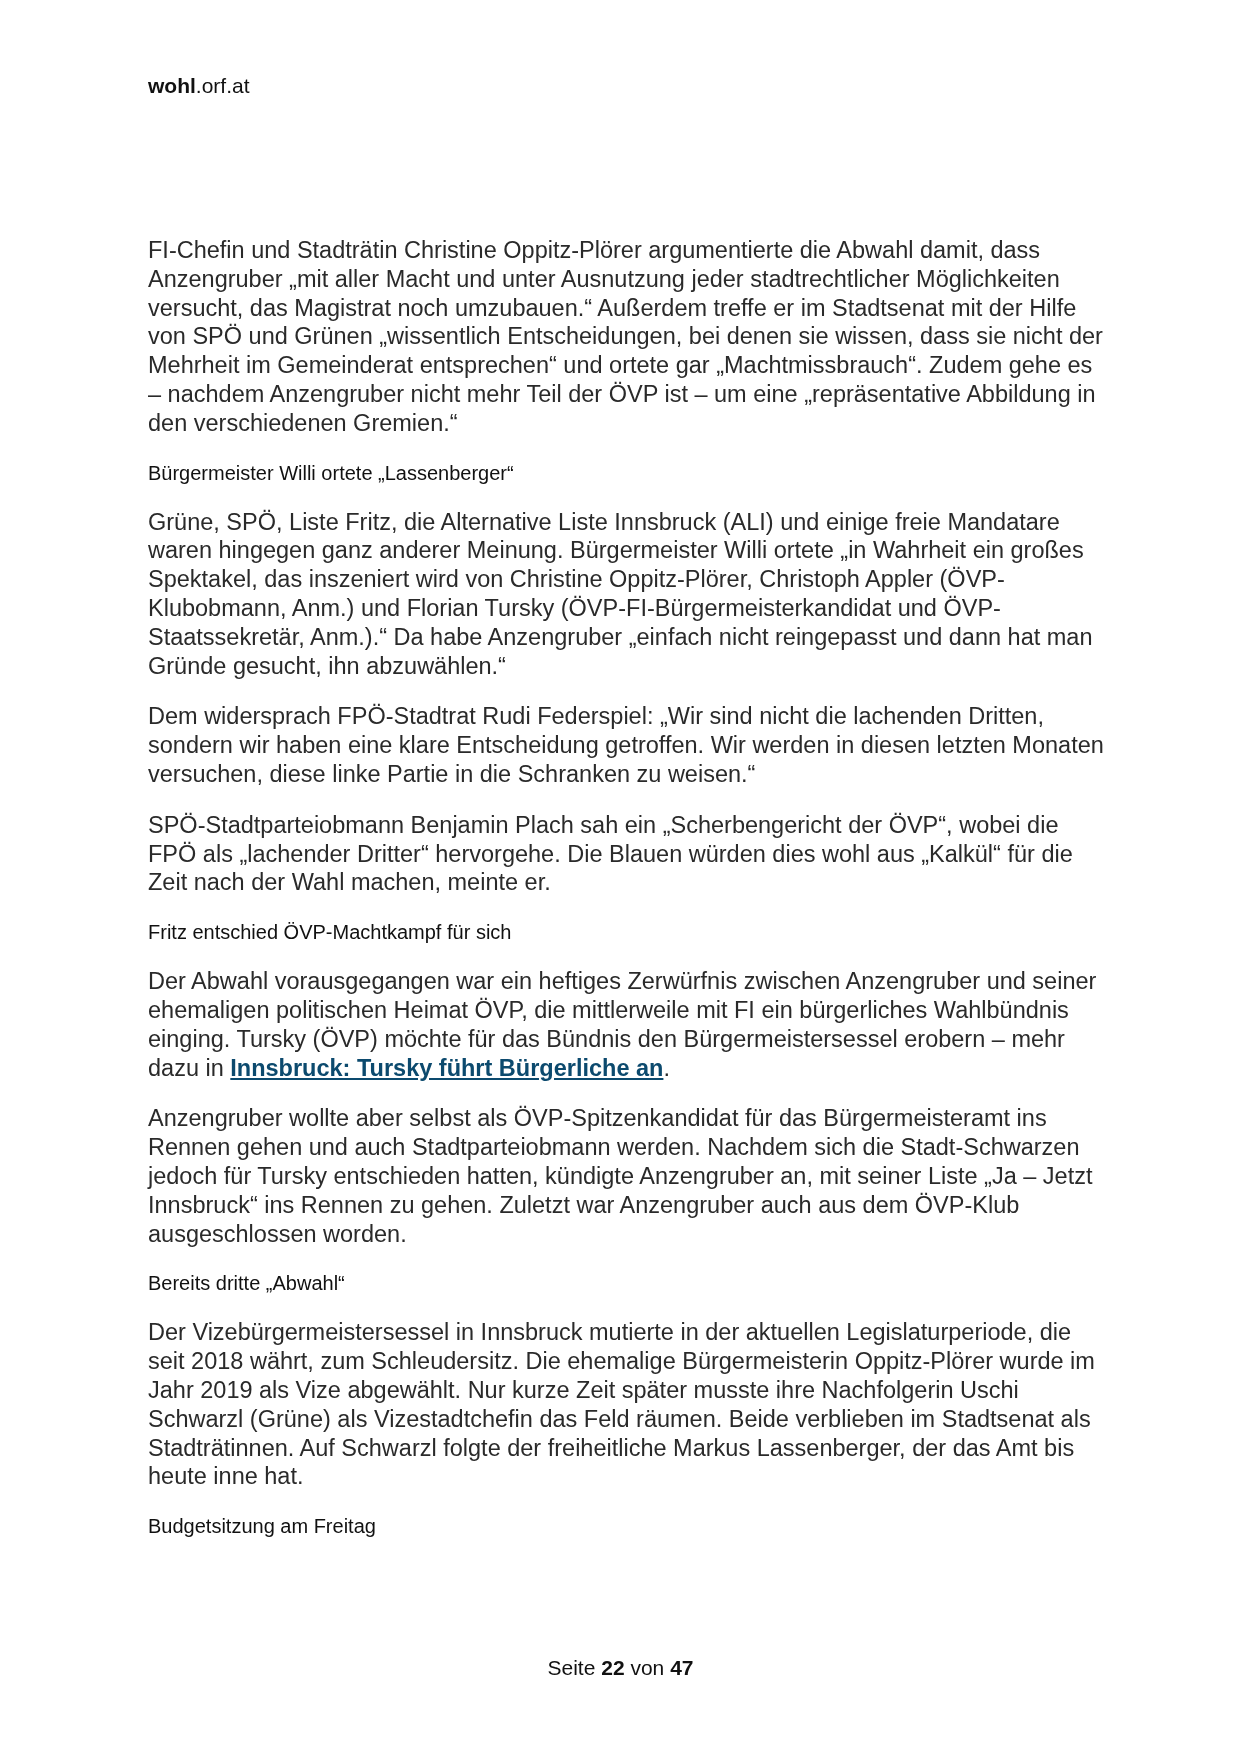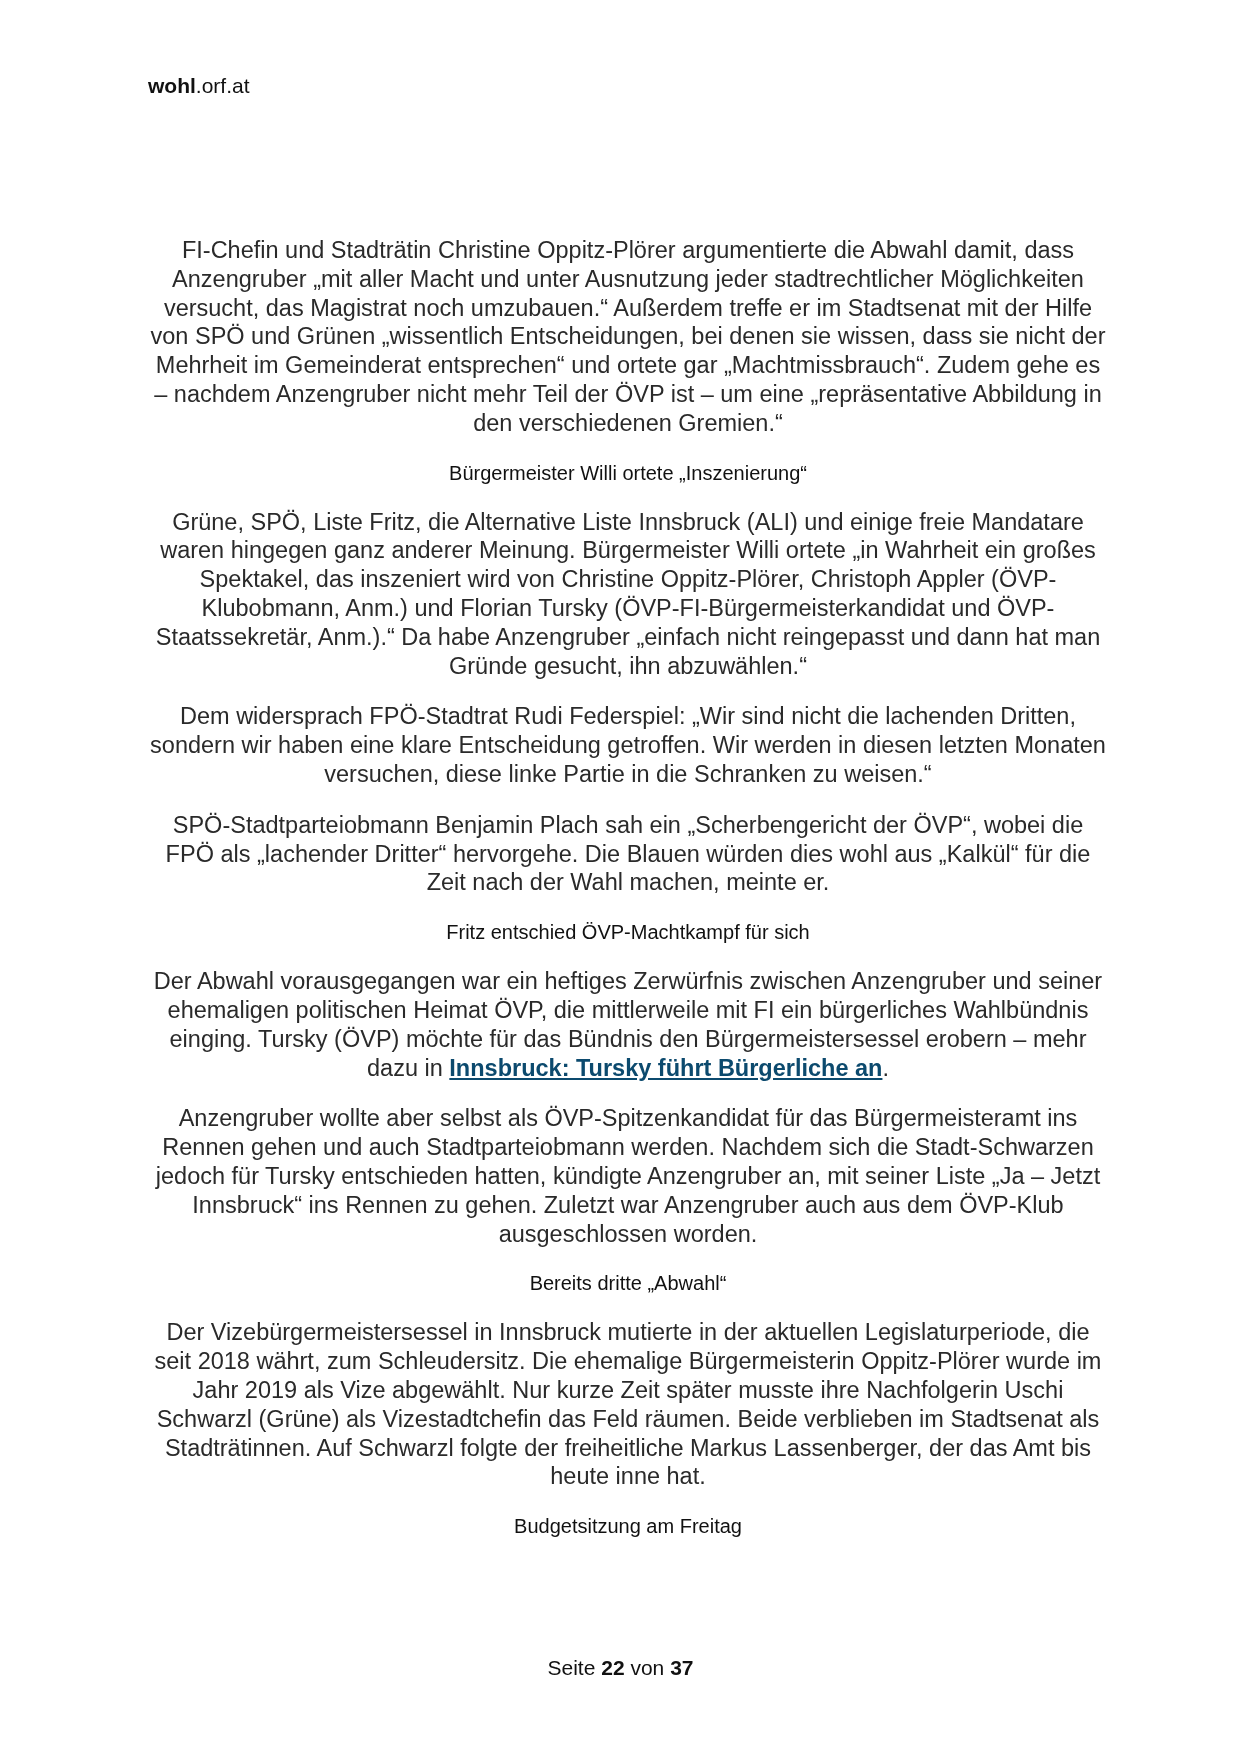--- a/index.html
+++ b/index.html
@@ -1,46 +1,46 @@
 <!DOCTYPE html>
 <html><head>
 <meta charset="utf-8">
 <style>
   html, body { margin: 0; padding: 0; background: #ffffff; }
   body { width: 1241px; height: 1754px; position: relative; overflow: hidden;
          font-family: "Liberation Sans", sans-serif; color: #222222; }
   .header { position: absolute; left: 148px; top: 74px; font-size: 21px; color: #111; }
   .header b { font-weight: bold; }
-  .content { position: absolute; left: 148px; top: 236px; width: 960px; text-align: center; }
+  .content { position: absolute; left: 148px; top: 236px; width: 960px; }
   p.body { font-size: 23.5px; line-height: 28.8px; margin: 0 0 22px 0; color: #2a2a2a; }
   p.sub { font-size: 20px; line-height: 26px; margin: 0 0 22px 0; color: #111; }
   a.link { color: #0c4a6e; font-weight: bold; text-decoration: underline; }
   .footer { position: absolute; left: 0; width: 1241px; top: 1656px; text-align: center;
             font-size: 21px; color: #111; }
   .footer b { font-weight: bold; }
 </style>
 </head>
 <body>
 
 <div class="header">
   <b>wohl</b><span>.orf.at</span>
 </div>
 
 <div class="content">
   <p class="body">FI-Chefin und Stadträtin Christine Oppitz-Plörer argumentierte die Abwahl damit, dass Anzengruber „mit aller Macht und unter Ausnutzung jeder stadtrechtlicher Möglichkeiten versucht, das Magistrat noch umzubauen.“ Außerdem treffe er im Stadtsenat mit der Hilfe von SPÖ und Grünen „wissentlich Entscheidungen, bei denen sie wissen, dass sie nicht der Mehrheit im Gemeinderat entsprechen“ und ortete gar „Machtmissbrauch“. Zudem gehe es – nachdem Anzengruber nicht mehr Teil der ÖVP ist – um eine „repräsentative Abbildung in den verschiedenen Gremien.“</p>
-  <p class="sub">Bürgermeister Willi ortete „Inszenierung“</p>
+  <p class="sub">Bürgermeister Willi ortete „Lassenberger“</p>
   <p class="body">Grüne, SPÖ, Liste Fritz, die Alternative Liste Innsbruck (ALI) und einige freie Mandatare waren hingegen ganz anderer Meinung. Bürgermeister Willi ortete „in Wahrheit ein großes Spektakel, das inszeniert wird von Christine Oppitz-Plörer, Christoph Appler (ÖVP-Klubobmann, Anm.) und Florian Tursky (ÖVP-FI-Bürgermeisterkandidat und ÖVP-Staatssekretär, Anm.).“ Da habe Anzengruber „einfach nicht reingepasst und dann hat man Gründe gesucht, ihn abzuwählen.“</p>
   <p class="body">Dem widersprach FPÖ-Stadtrat Rudi Federspiel: „Wir sind nicht die lachenden Dritten, sondern wir haben eine klare Entscheidung getroffen. Wir werden in diesen letzten Monaten versuchen, diese linke Partie in die Schranken zu weisen.“</p>
   <p class="body">SPÖ-Stadtparteiobmann Benjamin Plach sah ein „Scherbengericht der ÖVP“, wobei die FPÖ als „lachender Dritter“ hervorgehe. Die Blauen würden dies wohl aus „Kalkül“ für die Zeit nach der Wahl machen, meinte er.</p>
   <p class="sub">Fritz entschied ÖVP-Machtkampf für sich</p>
   <p class="body"><span>Der Abwahl vorausgegangen war ein heftiges Zerwürfnis zwischen Anzengruber und seiner ehemaligen politischen Heimat ÖVP, die mittlerweile mit FI ein bürgerliches Wahlbündnis einging. Tursky (ÖVP) möchte für das Bündnis den Bürgermeistersessel erobern – mehr dazu in </span><a class="link" href="#">Innsbruck: Tursky führt Bürgerliche an</a><span>.</span></p>
   <p class="body">Anzengruber wollte aber selbst als ÖVP-Spitzenkandidat für das Bürgermeisteramt ins Rennen gehen und auch Stadtparteiobmann werden. Nachdem sich die Stadt-Schwarzen jedoch für Tursky entschieden hatten, kündigte Anzengruber an, mit seiner Liste „Ja – Jetzt Innsbruck“ ins Rennen zu gehen. Zuletzt war Anzengruber auch aus dem ÖVP-Klub ausgeschlossen worden.</p>
   <p class="sub">Bereits dritte „Abwahl“</p>
   <p class="body">Der Vizebürgermeistersessel in Innsbruck mutierte in der aktuellen Legislaturperiode, die seit 2018 währt, zum Schleudersitz. Die ehemalige Bürgermeisterin Oppitz-Plörer wurde im Jahr 2019 als Vize abgewählt. Nur kurze Zeit später musste ihre Nachfolgerin Uschi Schwarzl (Grüne) als Vizestadtchefin das Feld räumen. Beide verblieben im Stadtsenat als Stadträtinnen. Auf Schwarzl folgte der freiheitliche Markus Lassenberger, der das Amt bis heute inne hat.</p>
   <p class="sub">Budgetsitzung am Freitag</p>
 </div>
 
 <div class="footer">
   <span>Seite</span>
   <b>22</b>
   <span>von</span>
-  <b>37</b>
+  <b>47</b>
 </div>
 
 </body></html>

